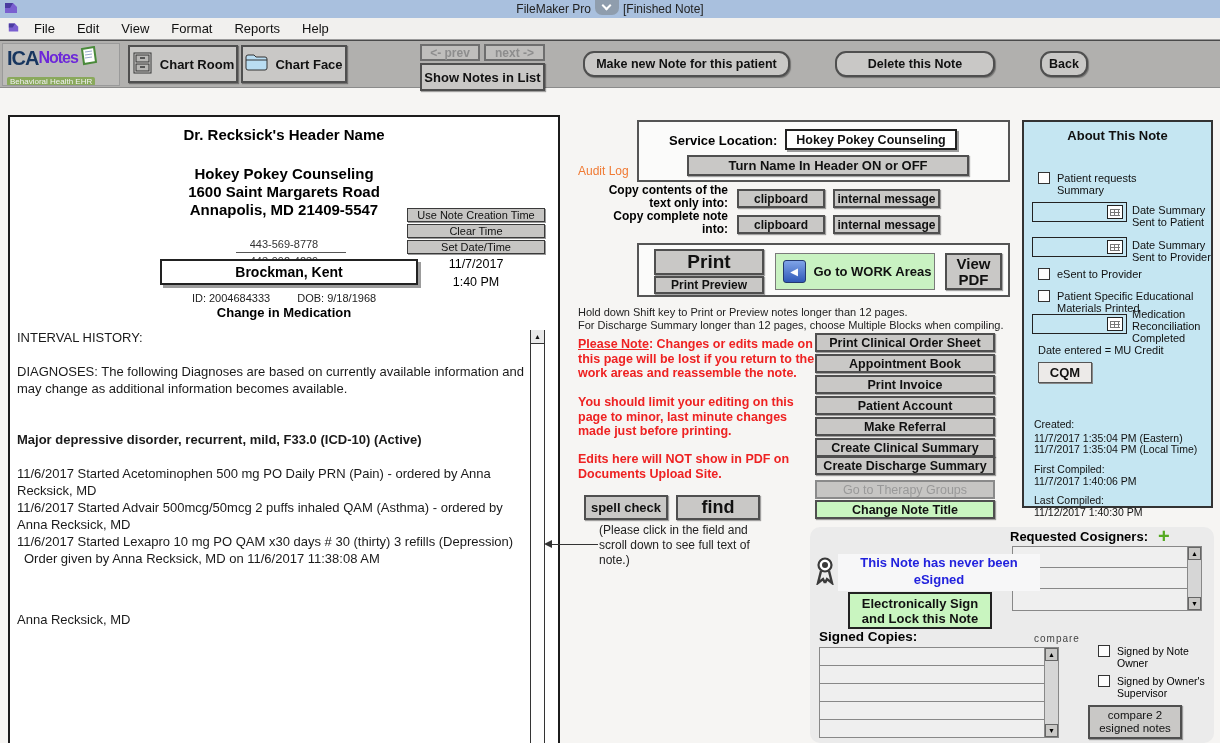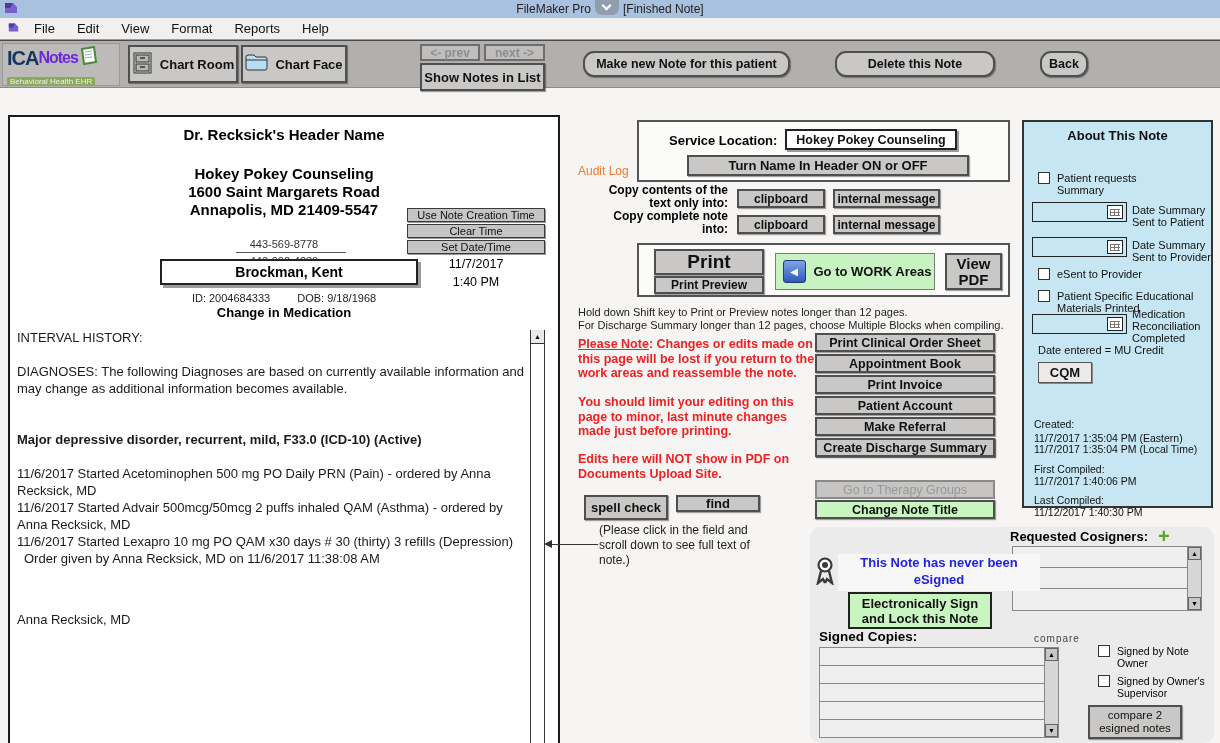--- a/index.html
+++ b/index.html
@@ -320,21 +320,21 @@
 
   <div class="warn" style="top:337px;">
     <u>Please Note</u><span>: Changes or edits made on this page will be lost if you return to the work areas and reassemble the note.</span>
   </div>
   <div class="warn" style="top:395px;">You should limit your editing on this page to minor, last minute changes made just before printing.</div>
   <div class="warn" style="top:452px;">Edits here will NOT show in PDF on Documents Upload Site.</div>
 
   <div class="btn" style="position:absolute; left:584px; top:495px; width:84px; height:25px; font-size:13px;">
     <span>spell check</span>
   </div>
-  <div class="btn" style="position:absolute; left:676px; top:495px; width:84px; height:17px; font-size:13px;">
+  <div class="btn" style="position:absolute; left:676px; top:495px; width:84px; height:25px; font-size:18px;">
     <span>find</span>
   </div>
   <div class="scroll-hint">(Please click in the field and scroll down to see full text of note.)</div>
   <div class="pointer-line"></div>
   <div class="pointer-head"></div>
 
   <div class="btn action-btn" style="top:333px;">
       <span>Print Clinical Order Sheet</span>
     </div>
   <div class="btn action-btn" style="top:354px;">
@@ -345,21 +345,21 @@
     </div>
   <div class="btn action-btn" style="top:396px;">
       <span>Patient Account</span>
     </div>
   <div class="btn action-btn" style="top:417px;">
       <span>Make Referral</span>
     </div>
   <div class="btn action-btn" style="top:438px;">
       <span>Create Clinical Summary</span>
     </div>
-  <div class="btn action-btn" style="top:438px;">
+  <div class="btn action-btn" style="top:456px;">
       <span>Create Discharge Summary</span>
     </div>
   <div class="btn action-btn action-disabled" style="top:480px;">
       <span>Go to Therapy Groups</span>
     </div>
   <div class="btn action-btn action-green" style="top:500px;">
       <span>Change Note Title</span>
     </div>
 
   <div class="about">

